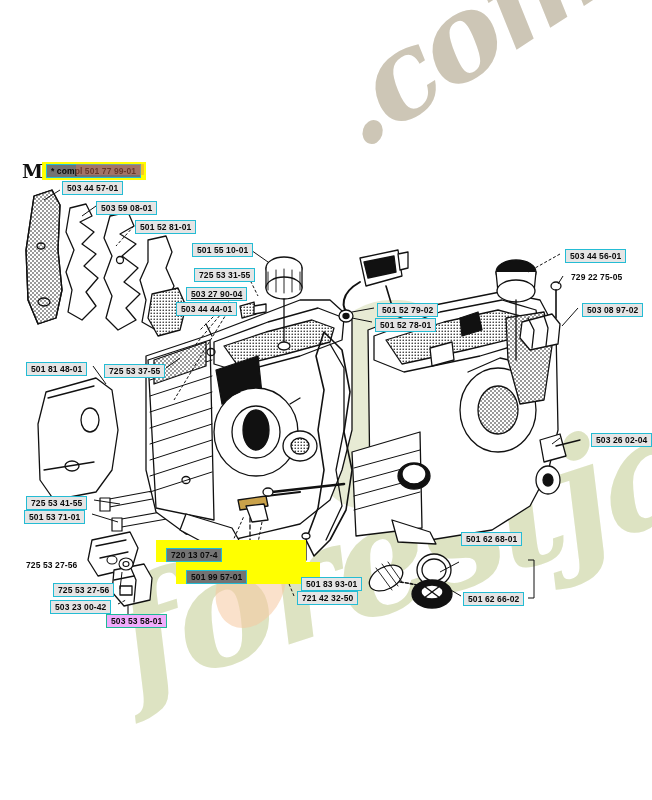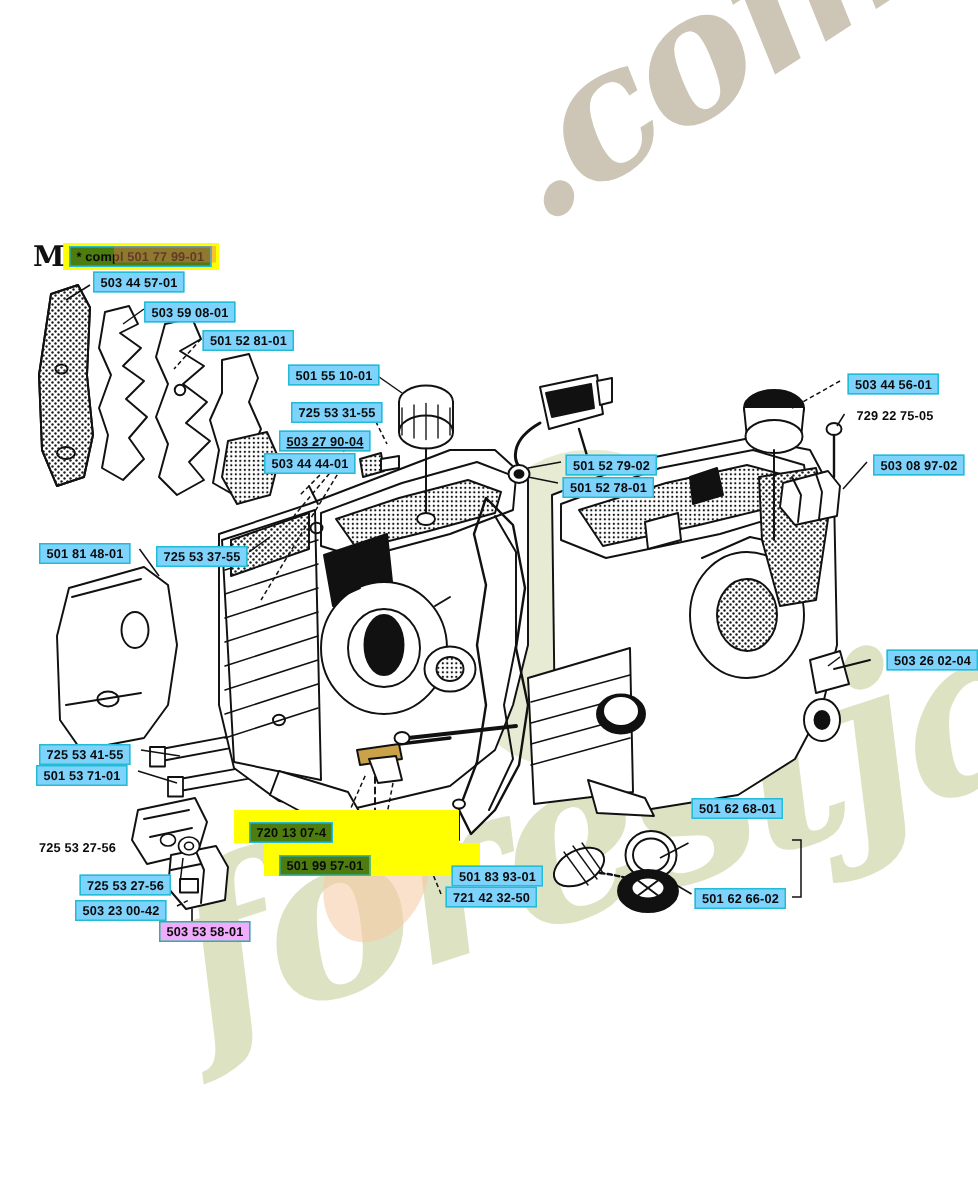--- a/index.html
+++ b/index.html
@@ -15,24 +15,24 @@
            transform:rotate(-18deg);transform-origin:left top;}
   .wm-blob{position:absolute;pointer-events:none;border-radius:50%;}
 
   
   #art{position:absolute;left:0;top:0;width:652px;height:800px;}
 
   
   .lbl{position:absolute;font-family:"Liberation Sans",sans-serif;font-size:8.5px;
        font-weight:700;color:#0a0a0a;line-height:10px;white-space:nowrap;
        letter-spacing:.1px;}
-  .lbl.boxed{border:1px solid #24bcd4;background:#7dd3fc;padding:1px 4px 1px 4px;}
+  .lbl.boxed{border:1px solid #24bcd4;background:#e5e5e5;padding:1px 4px 1px 4px;}
   .lbl.boxed.green{border-color:#1fba96;background:#f0abfc;margin-left:40px;}
   .lbl.plain{background:transparent;border:none;padding:1px 2px;}
-  .lbl.hl{background:#4d7c0f;border:1px solid #24bcd4;padding:1px 4px;}
+  .lbl.hl{background:#737373;border:1px solid #24bcd4;padding:1px 4px;}
   .hlband{position:absolute;background:#ffff00;}
   .tint{position:absolute;background:rgba(230,120,90,.42);}
 
   .mletter{position:absolute;font-family:"DejaVu Serif",serif;font-weight:700;
            font-size:19px;color:#111;line-height:19px;}
 
   
   #leads{position:absolute;left:0;top:0;width:652px;height:800px;}
 </style>
 </head>

